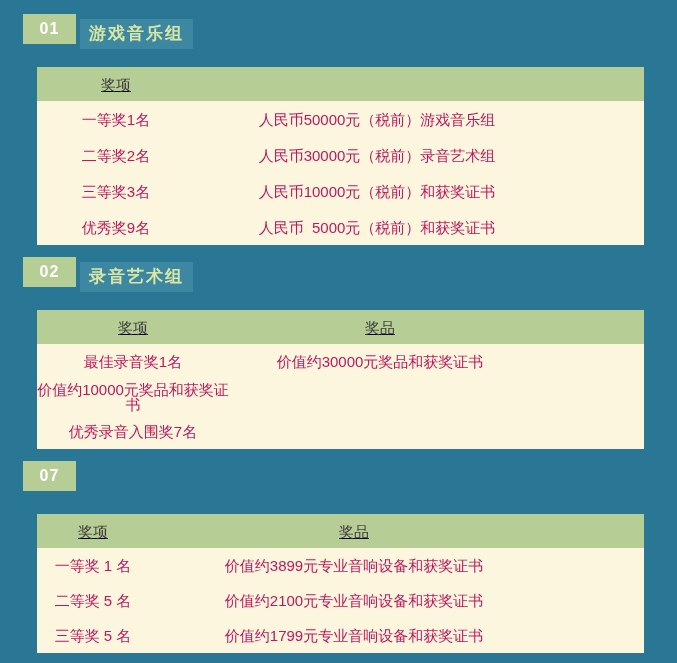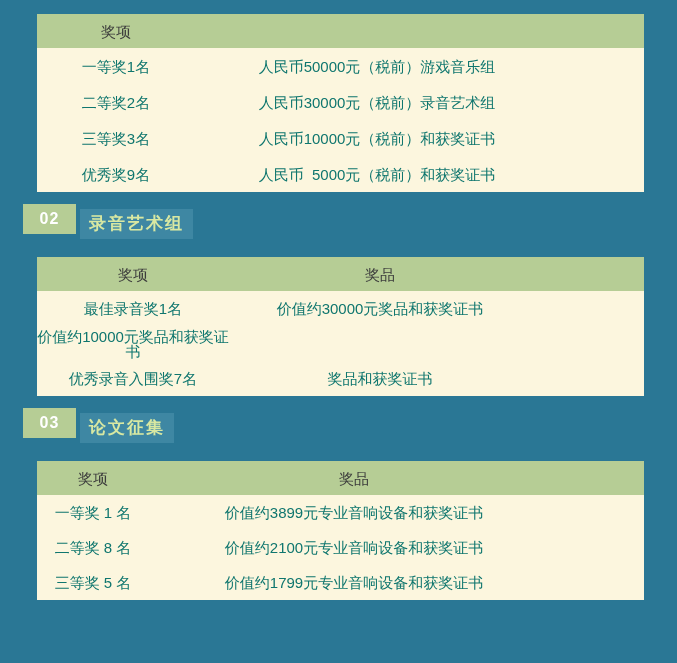--- a/index.html
+++ b/index.html
@@ -41,42 +41,47 @@
   .trow{
     display:grid;
     align-items:center;
   }
   .t1 .trow{grid-template-columns:158px 1fr 85px;}
   .t2 .trow{grid-template-columns:192px 1fr 113px;}
   .t3 .trow{grid-template-columns:112px 1fr 85px;}
   .thead{
     background:#B6CD95;
     height:34px;
+    text-decoration:underline;
   }
   .thead .cell{
     color:#3C3C3C;
     font-size:15px;
   }
   .tr{background:#FCF6DE;}
   .t1 .tr{height:36px;}
   .t2 .tr,.t3 .tr{height:35px;}
   .cell{
     text-align:center;
-    color:#0f766e;
+    color:#be185d;
     font-size:15px;
     white-space:pre-wrap;
     line-height:1;
   }
 </style>
 </head>
 <body>
 
 <div class="page">
 
   <section class="sec">
+    <div class="sec-head">
+      <div class="badge">01</div>
+      <div class="sec-title">游戏音乐组</div>
+    </div>
     <div class="tbl t1">
       <div class="trow thead">
         <div class="cell">奖项</div>
       </div>
       <div class="trow tr">
         <div class="cell">一等奖1名</div>
         <div class="cell">人民币50000元（税前）游戏音乐组</div>
       </div>
       <div class="trow tr">
         <div class="cell">二等奖2名</div>
@@ -105,41 +110,39 @@
       </div>
       <div class="trow tr">
         <div class="cell">最佳录音奖1名</div>
         <div class="cell">价值约30000元奖品和获奖证书</div>
       </div>
       <div class="trow tr">
         <div class="cell">价值约10000元奖品和获奖证书</div>
       </div>
       <div class="trow tr">
         <div class="cell">优秀录音入围奖7名</div>
-        <div class="cell">奖品和获奖证书</div>
       </div>
     </div>
   </section>
 
   <section class="sec">
     <div class="sec-head">
-      <div class="badge">03</div>
-      <div class="sec-title">论文征集</div>
+      <div class="badge">07</div>
     </div>
     <div class="tbl t3">
       <div class="trow thead">
         <div class="cell">奖项</div>
         <div class="cell">奖品</div>
       </div>
       <div class="trow tr">
         <div class="cell">一等奖 1 名</div>
         <div class="cell">价值约3899元专业音响设备和获奖证书</div>
       </div>
       <div class="trow tr">
-        <div class="cell">二等奖 8 名</div>
+        <div class="cell">二等奖 5 名</div>
         <div class="cell">价值约2100元专业音响设备和获奖证书</div>
       </div>
       <div class="trow tr">
         <div class="cell">三等奖 5 名</div>
         <div class="cell">价值约1799元专业音响设备和获奖证书</div>
       </div>
     </div>
   </section>
 
 </div>

